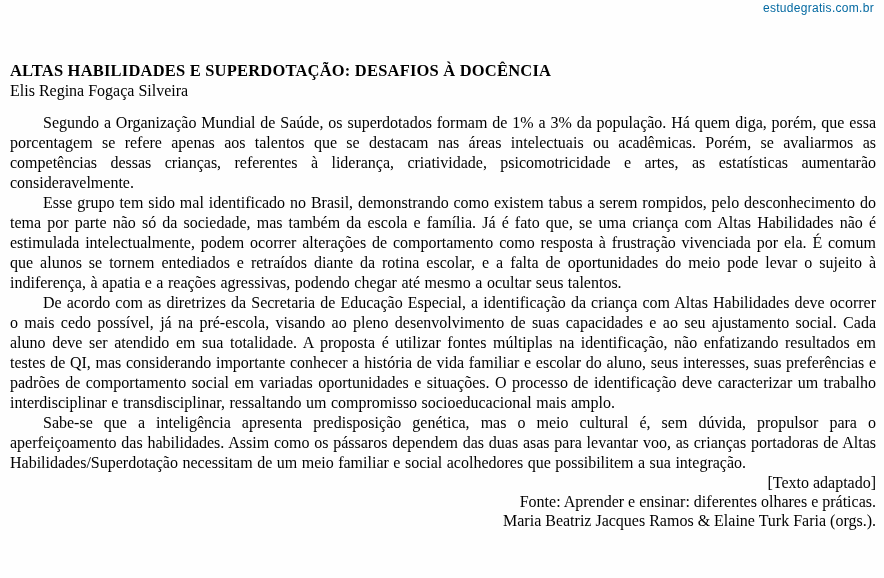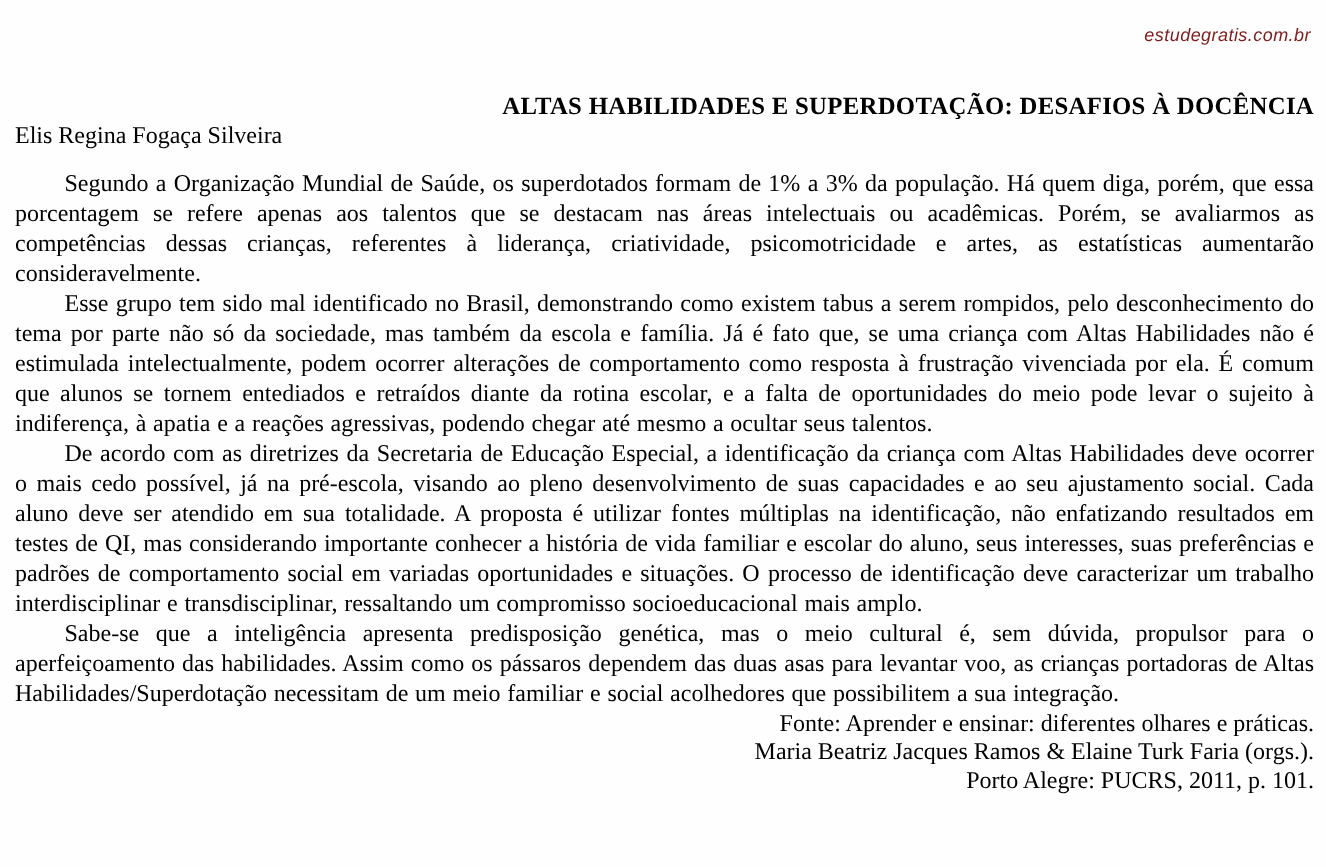--- a/index.html
+++ b/index.html
@@ -14,35 +14,34 @@
     background: #fefefe;
     color: #000000;
     font-family: "Liberation Serif", "DejaVu Serif", serif;
     font-size: 16px;
     overflow: hidden;
     box-sizing: border-box;
     padding: 33px 8px 0 10px;
   }
   .watermark {
     position: absolute;
-    top: 16px;
+    top: 1px;
     right: 10px;
     font-family: "Liberation Sans", "DejaVu Sans", sans-serif;
     font-size: 12px;
-    color: #7f1d1d;
+    color: #0369a1;
     letter-spacing: 0.3px;
-    font-style: italic;
   }
   .intro {
     margin: 0;
     line-height: 20px;
   }
   .article-title {
     margin: 27px 0 0 0;
-    text-align: right;
+    text-align: left;
     font-weight: bold;
     font-size: 16.5px;
     line-height: 21px;
     letter-spacing: 0.2px;
   }
   .article-author {
     margin: 0;
     line-height: 20px;
   }
   .article-body {
@@ -74,17 +73,17 @@
   <p class="article-author">Elis Regina Fogaça Silveira</p>
 
   <div class="article-body">
       <p>Segundo a Organização Mundial de Saúde, os superdotados formam de 1% a 3% da população. Há quem diga, porém, que essa porcentagem se refere apenas aos talentos que se destacam nas áreas intelectuais ou acadêmicas. Porém, se avaliarmos as competências dessas crianças, referentes à liderança, criatividade, psicomotricidade e artes, as estatísticas aumentarão consideravelmente.</p>
       <p>Esse grupo tem sido mal identificado no Brasil, demonstrando como existem tabus a serem rompidos, pelo desconhecimento do tema por parte não só da sociedade, mas também da escola e família. Já é fato que, se uma criança com Altas Habilidades não é estimulada intelectualmente, podem ocorrer alterações de comportamento como resposta à frustração vivenciada por ela. É comum que alunos se tornem entediados e retraídos diante da rotina escolar, e a falta de oportunidades do meio pode levar o sujeito à indiferença, à apatia e a reações agressivas, podendo chegar até mesmo a ocultar seus talentos.</p>
       <p>De acordo com as diretrizes da Secretaria de Educação Especial, a identificação da criança com Altas Habilidades deve ocorrer o mais cedo possível, já na pré-escola, visando ao pleno desenvolvimento de suas capacidades e ao seu ajustamento social. Cada aluno deve ser atendido em sua totalidade. A proposta é utilizar fontes múltiplas na identificação, não enfatizando resultados em testes de QI, mas considerando importante conhecer a história de vida familiar e escolar do aluno, seus interesses, suas preferências e padrões de comportamento social em variadas oportunidades e situações. O processo de identificação deve caracterizar um trabalho interdisciplinar e transdisciplinar, ressaltando um compromisso socioeducacional mais amplo.</p>
       <p>Sabe-se que a inteligência apresenta predisposição genética, mas o meio cultural é, sem dúvida, propulsor para o aperfeiçoamento das habilidades. Assim como os pássaros dependem das duas asas para levantar voo, as crianças portadoras de Altas Habilidades/Superdotação necessitam de um meio familiar e social acolhedores que possibilitem a sua integração.</p>
     </div>
 
   <div class="credits">
+      <div class="credit-line">[Texto adaptado]</div>
       <div class="credit-line">Fonte: Aprender e ensinar: diferentes olhares e práticas.</div>
       <div class="credit-line">Maria Beatriz Jacques Ramos &amp; Elaine Turk Faria (orgs.).</div>
-      <div class="credit-line">Porto Alegre: PUCRS, 2011, p. 101.</div>
     </div>
 </div>
 
 </body></html>

